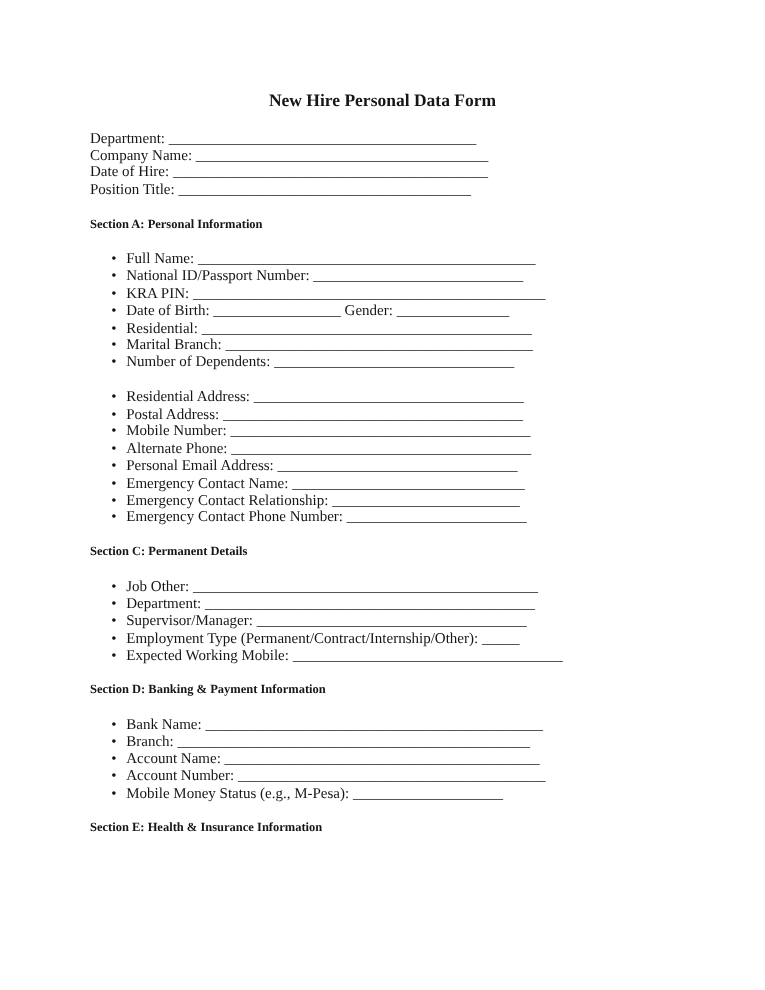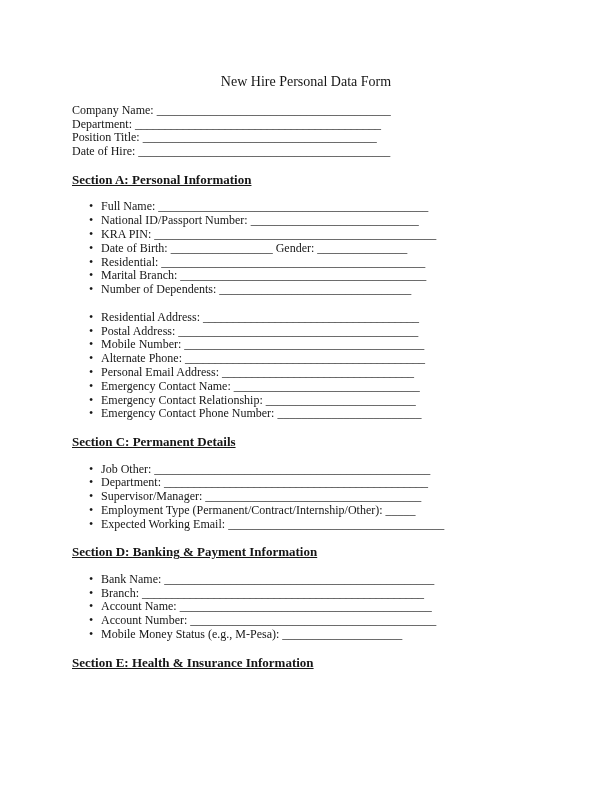--- a/index.html
+++ b/index.html
@@ -17,40 +17,39 @@
   }
   .page {
     box-sizing: border-box;
     width: 612px;
     height: 792px;
     padding: 73px 72px 0 72px;
     background: #ffffff;
   }
   .title {
     font-size: 14px;
-    font-weight: normal;
+    font-weight: bold;
     text-align: center;
     line-height: 17px;
     margin: 0;
     white-space: nowrap;
   }
   .header-fields {
     margin-top: 13.8px;
   }
   .field-row {
     line-height: 13.8px;
     white-space: nowrap;
   }
   .section-heading {
-    font-size: 13px;
+    font-size: 10px;
     font-weight: bold;
     line-height: 13.8px;
     margin: 13.8px 0 0 0;
     white-space: nowrap;
-    text-decoration: underline;
   }
   ul.items {
     list-style: none;
     margin: 13.8px 0 0 0;
     padding: 0;
   }
   li.item {
     position: relative;
     padding-left: 29px;
     line-height: 13.8px;
@@ -67,34 +66,34 @@
 </style>
 </head>
 <body>
 
 <div class="page">
 
   <div class="title">New Hire Personal Data Form</div>
 
   <div class="header-fields">
     <div class="field-row">
+      <span>Department:</span>
+      <span class="blank">_________________________________________</span>
+    </div>
+    <div class="field-row">
       <span>Company Name:</span>
       <span class="blank">_______________________________________</span>
     </div>
     <div class="field-row">
-      <span>Department:</span>
-      <span class="blank">_________________________________________</span>
+      <span>Date of Hire:</span>
+      <span class="blank">__________________________________________</span>
     </div>
     <div class="field-row">
       <span>Position Title:</span>
       <span class="blank">_______________________________________</span>
-    </div>
-    <div class="field-row">
-      <span>Date of Hire:</span>
-      <span class="blank">__________________________________________</span>
     </div>
   </div>
 
   <section>
     <h2 class="section-heading">Section A: Personal Information</h2>
     <ul class="items">
       <li class="item">
         <span class="bullet">•</span>
         <span>Full Name:</span>
         <span class="blank">_____________________________________________</span>
@@ -197,21 +196,21 @@
         <span>Supervisor/Manager:</span>
         <span class="blank">____________________________________</span>
       </li>
       <li class="item">
         <span class="bullet">•</span>
         <span>Employment Type (Permanent/Contract/Internship/Other):</span>
         <span class="blank">_____</span>
       </li>
       <li class="item">
         <span class="bullet">•</span>
-        <span>Expected Working Email:</span>
+        <span>Expected Working Mobile:</span>
         <span class="blank">____________________________________</span>
       </li>
     </ul>
   </section>
 
   <section>
     <h2 class="section-heading">Section D: Banking &amp; Payment Information</h2>
     <ul class="items">
       <li class="item">
         <span class="bullet">•</span>

